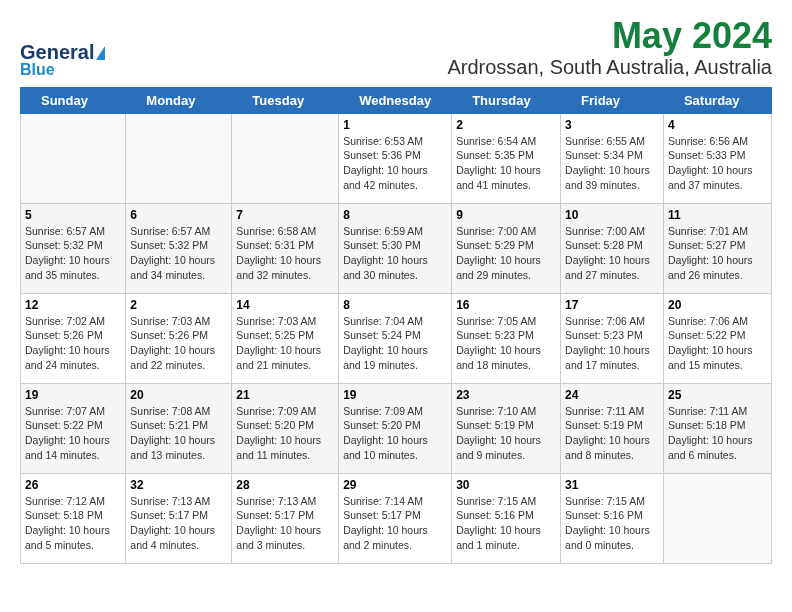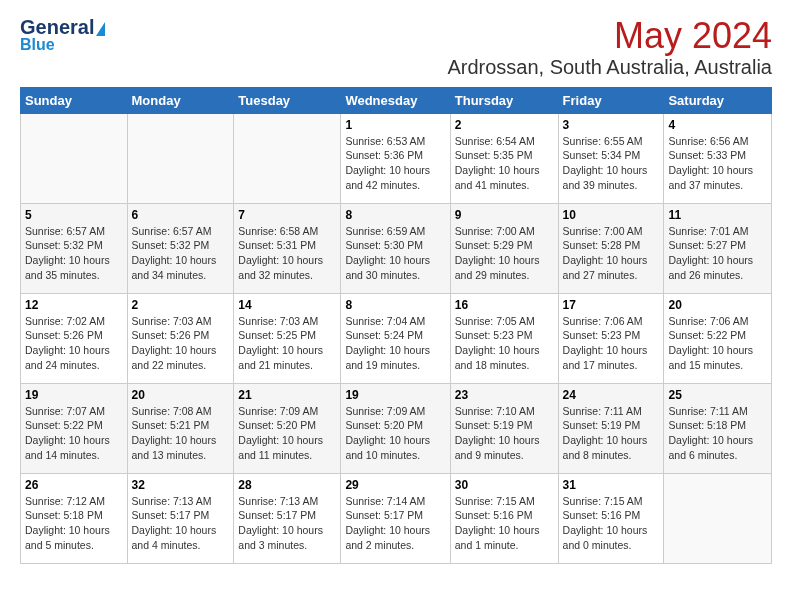--- a/index.html
+++ b/index.html
@@ -6,52 +6,52 @@
     body {
       font-family: Arial, sans-serif;
       background: #fff;
       width: 792px;
       min-height: 612px;
       padding: 16px 20px 16px 20px;
     }
     .header {
       display: flex;
       justify-content: space-between;
-      align-items: flex-start;
+      align-items: flex-end;
       margin-bottom: 8px;
     }
     .logo {
       display: flex;
       flex-direction: column;
       align-items: flex-start;
     }
     .title-block {
       text-align: right;
     }
     .month-year {
       font-size: 36px;
-      font-weight: normal;
-      color: #b91c1c;
+      font-weight: bold;
+      color: #15803d;
       line-height: 1.1;
     }
     .location {
       font-size: 20px;
       color: #333;
     }
     table {
       width: 100%;
       border-collapse: collapse;
       font-size: 11px;
     }
     thead tr {
       background-color: #2a6fba;
       color: #fff;
     }
     thead th {
-      padding: 5px 4px;
+      padding: 5px 20px;
       text-align: left;
       font-size: 13px;
       font-weight: bold;
       border: 1px solid #2a6fba;
     }
     tbody tr {
       vertical-align: top;
     }
     tbody tr:nth-child(odd) {
       background-color: #fff;

